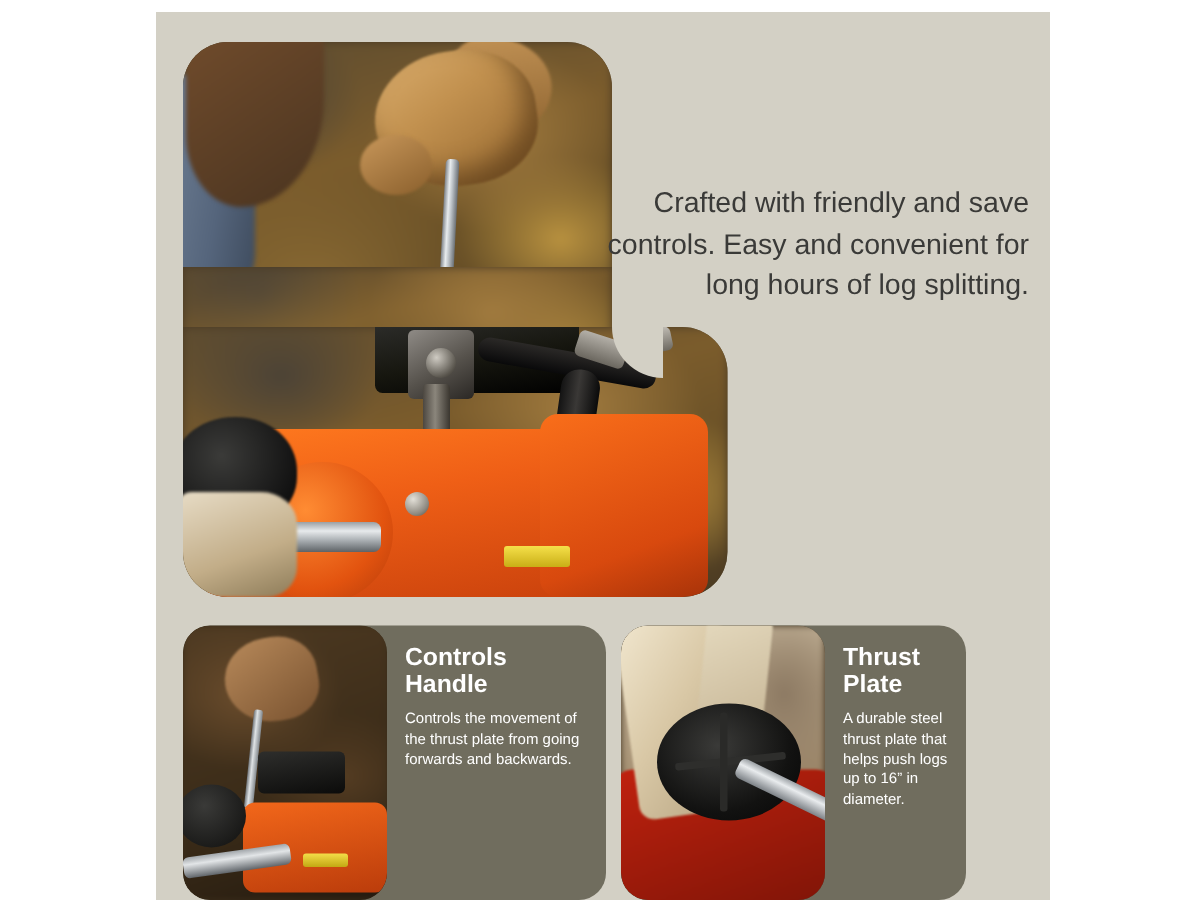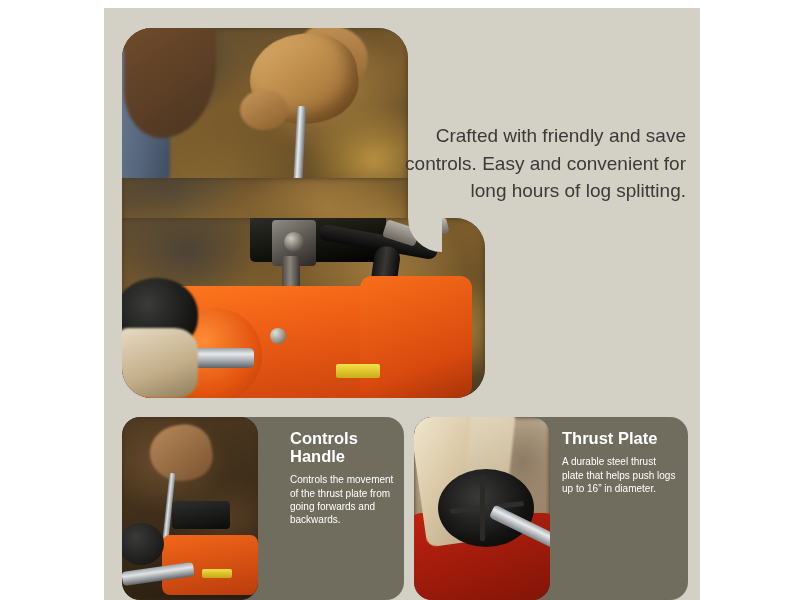--- a/index.html
+++ b/index.html
@@ -210,22 +210,22 @@
     margin-top:22px;
     font-size:19px; line-height:1.46; color:#3a3a38;
   }
 
   
   .card {
     position:absolute; top:409px; height:183px;
     background:#706d5e; border-radius:18px;
     overflow:hidden; display:flex;
   }
-  #card-left  { left:18px;  width:282px;gap:20px; }
-  #card-right { left:310px; width:274px; }
+  #card-left  { left:18px;  width:282px; }
+  #card-right { left:310px; width:230px; }
 
   .card-photo {
     position:relative; flex:0 0 136px; height:183px;
     border-radius:18px; overflow:hidden; background:#3a2d1b;
   }
   .card-body { flex:1; padding:12px 10px 0 12px; color:#ffffff; }
   .card-title { font-size:16.5px; font-weight:bold; line-height:1.1; }
   .card-text { margin-top:8px; font-size:10px; line-height:1.34; }
 
   

